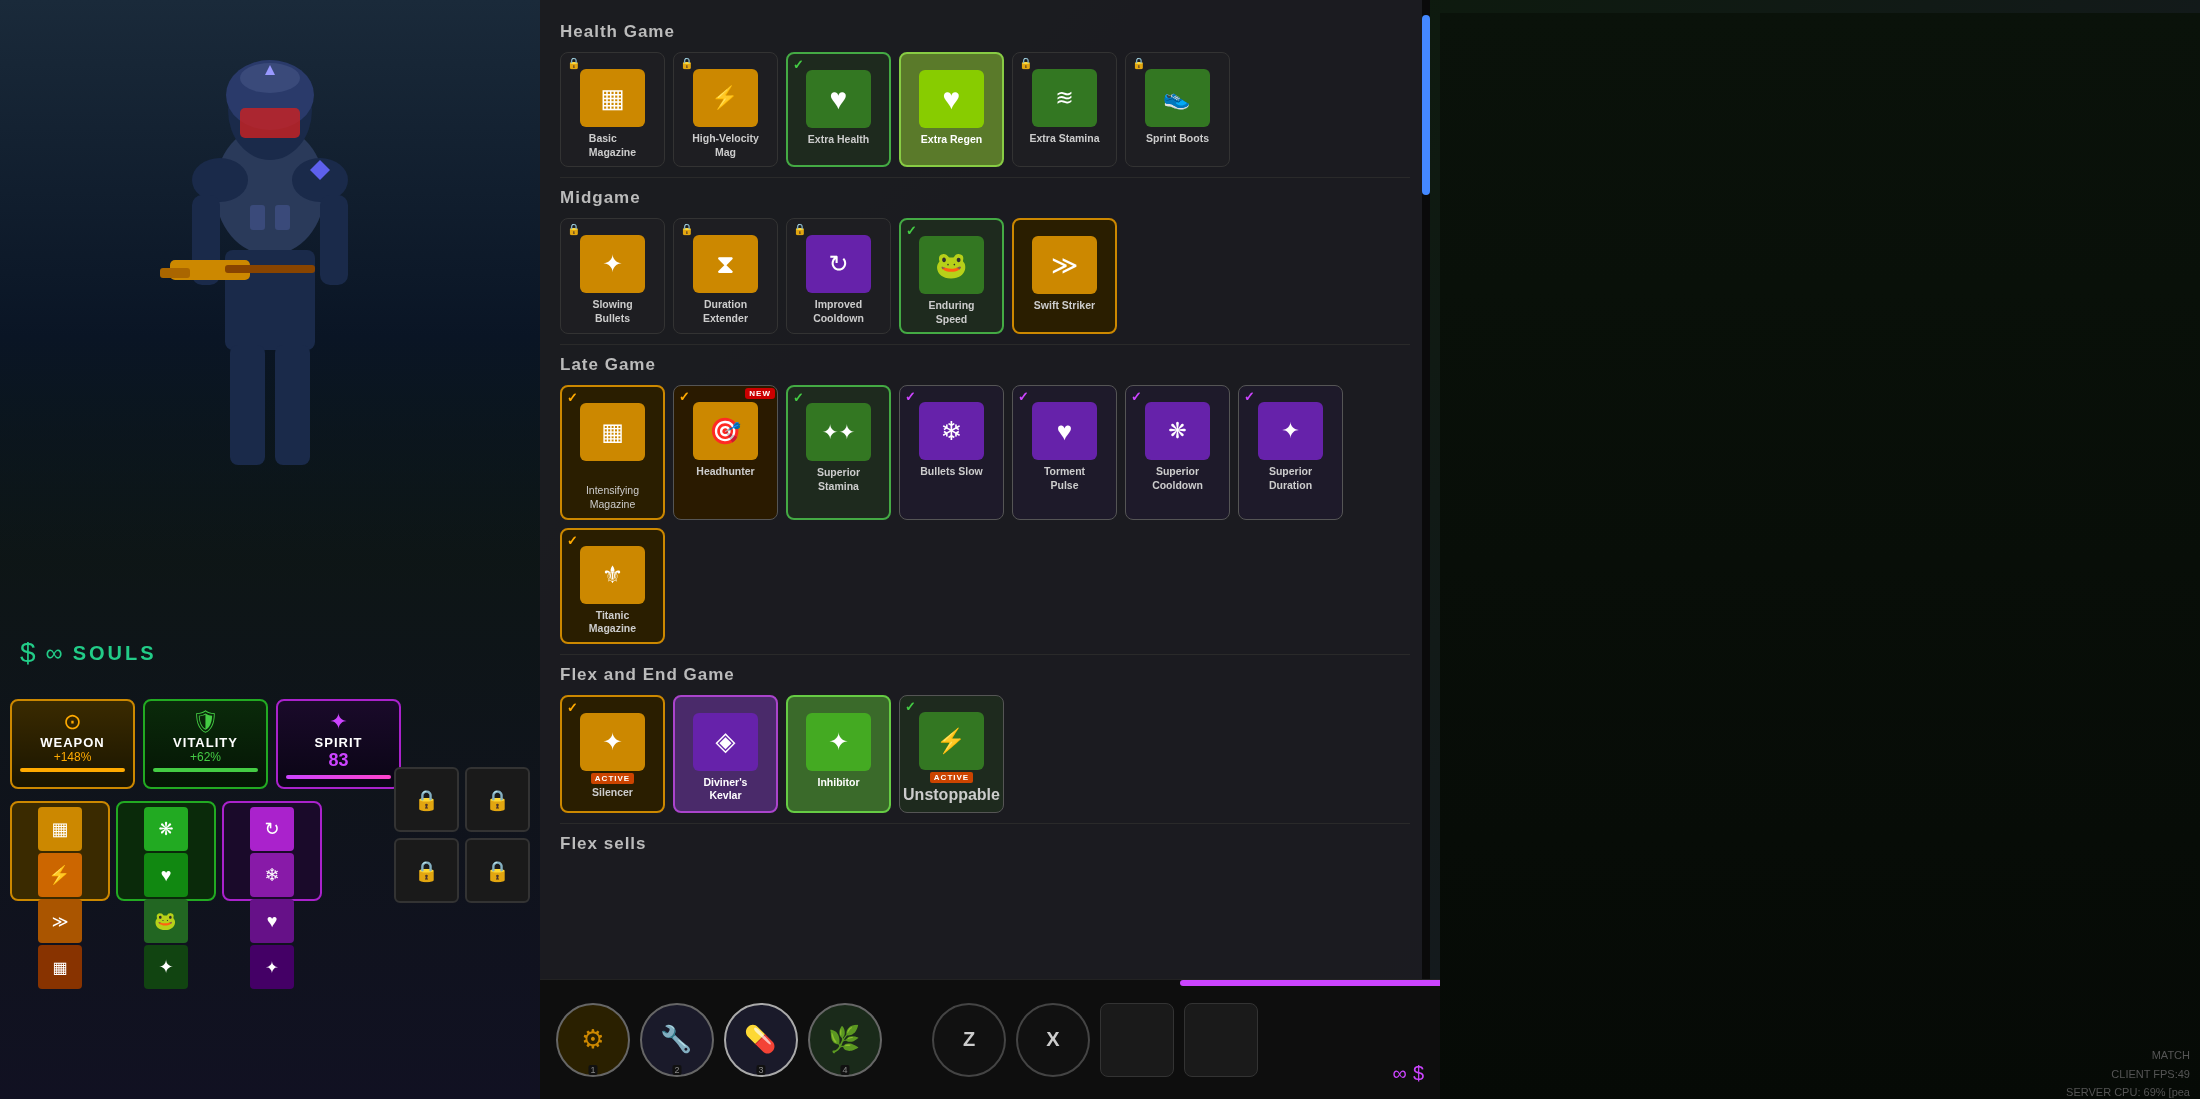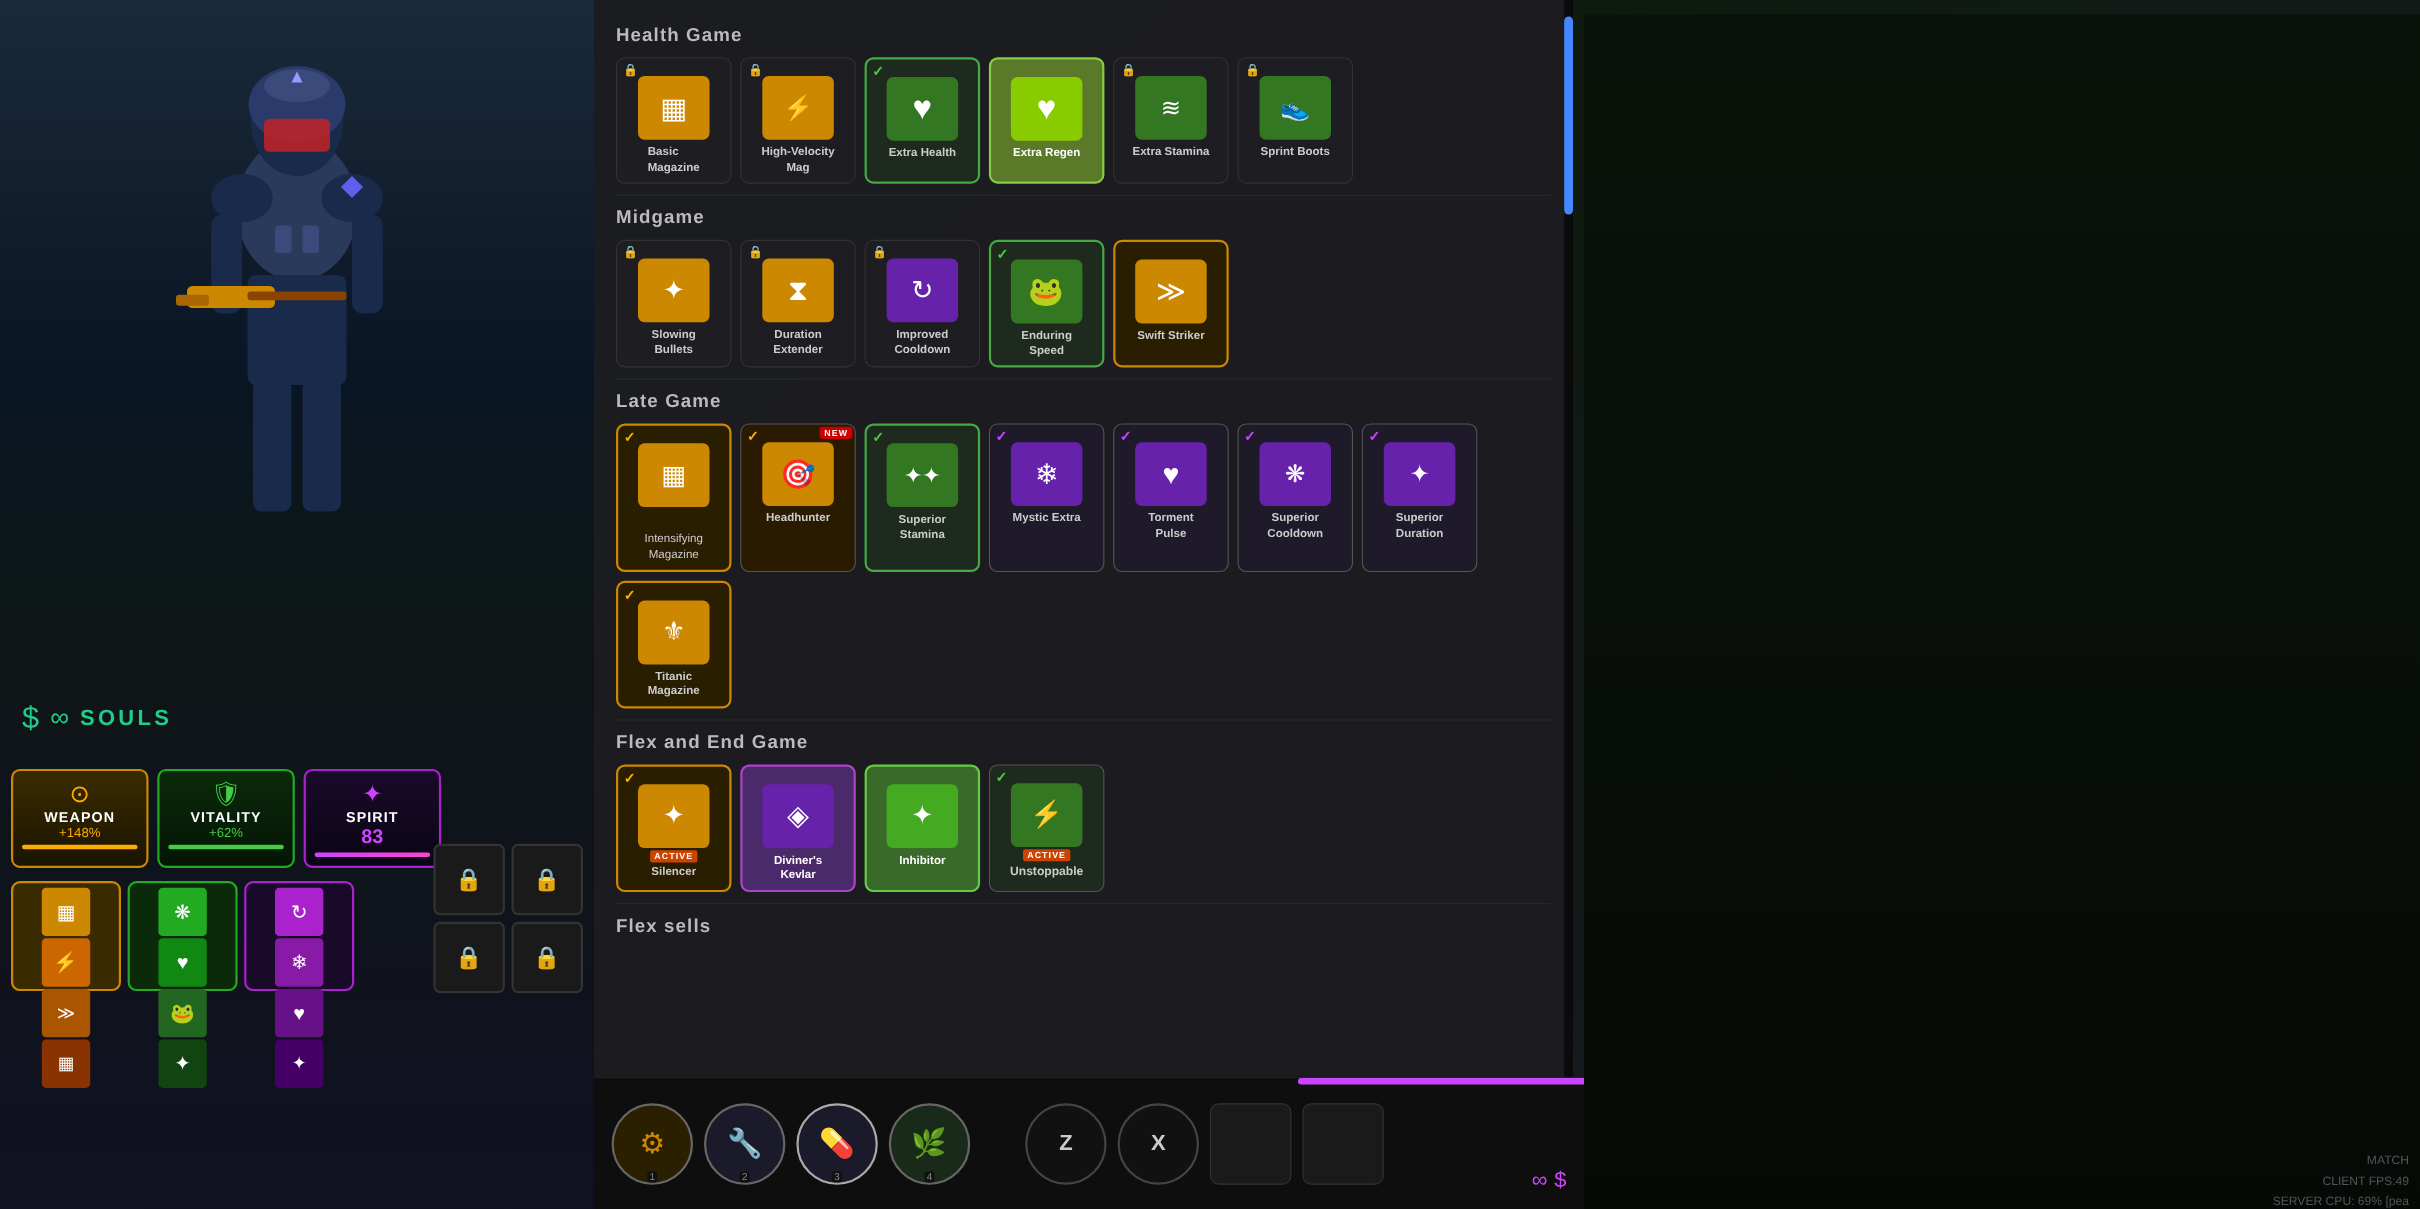--- a/index.html
+++ b/index.html
@@ -342,21 +342,21 @@
 
       <div style="width: 105px; min-height: 115px; border-radius: 8px; padding: 6px; position: relative; display: flex; flex-direction: column; align-items: center; background: #1e2a1e; border: 2px solid #44aa44;">
         <span style="position: absolute; top: 3px; left: 5px; font-size: 13px; color: #44cc44; font-weight: bold;">✓</span>
         <div style="width: 65px; height: 58px; background: #337722; border-radius: 6px; display: flex; align-items: center; justify-content: center; font-size: 20px; margin-top: 10px; color: #fff;">✦✦</div>
         <div style="font-size: 10.5px; color: #ccc; text-align: center; margin-top: 5px; font-weight: bold; line-height: 1.3;">Superior<br>Stamina</div>
       </div>
 
       <div style="width: 105px; min-height: 115px; border-radius: 8px; padding: 6px; position: relative; display: flex; flex-direction: column; align-items: center; background: #1e1a2a; border: 1px solid #555;">
         <span style="position: absolute; top: 3px; left: 5px; font-size: 13px; color: #cc44ff; font-weight: bold;">✓</span>
         <div style="width: 65px; height: 58px; background: #6622aa; border-radius: 6px; display: flex; align-items: center; justify-content: center; font-size: 26px; margin-top: 10px; color: #fff;">❄</div>
-        <div style="font-size: 10.5px; color: #ccc; text-align: center; margin-top: 5px; font-weight: bold; line-height: 1.3;">Mystic Extra</div>
+        <div style="font-size: 10.5px; color: #ccc; text-align: center; margin-top: 5px; font-weight: bold; line-height: 1.3;">Bullets Slow</div>
       </div>
 
       <div style="width: 105px; min-height: 115px; border-radius: 8px; padding: 6px; position: relative; display: flex; flex-direction: column; align-items: center; background: #1e1a2a; border: 1px solid #555;">
         <span style="position: absolute; top: 3px; left: 5px; font-size: 13px; color: #cc44ff; font-weight: bold;">✓</span>
         <div style="width: 65px; height: 58px; background: #6622aa; border-radius: 6px; display: flex; align-items: center; justify-content: center; font-size: 26px; margin-top: 10px; color: #fff;">♥</div>
         <div style="font-size: 10.5px; color: #ccc; text-align: center; margin-top: 5px; font-weight: bold; line-height: 1.3;">Torment<br>Pulse</div>
       </div>
 
       <div style="width: 105px; min-height: 115px; border-radius: 8px; padding: 6px; position: relative; display: flex; flex-direction: column; align-items: center; background: #1e1a2a; border: 1px solid #555;">
         <span style="position: absolute; top: 3px; left: 5px; font-size: 13px; color: #cc44ff; font-weight: bold;">✓</span>
@@ -398,21 +398,21 @@
 
       <div style="width: 105px; min-height: 115px; border-radius: 8px; padding: 6px; position: relative; display: flex; flex-direction: column; align-items: center; background: #3a6a2a; border: 2px solid #66cc44;">
         <div style="width: 65px; height: 58px; background: #44aa22; border-radius: 6px; display: flex; align-items: center; justify-content: center; font-size: 24px; margin-top: 10px; color: #fff;">✦</div>
         <div style="font-size: 10.5px; color: #fff; text-align: center; margin-top: 5px; font-weight: bold; line-height: 1.3;">Inhibitor</div>
       </div>
 
       <div style="width: 105px; min-height: 115px; border-radius: 8px; padding: 6px; position: relative; display: flex; flex-direction: column; align-items: center; background: #1e2a1e; border: 1px solid #555;">
         <span style="position: absolute; top: 3px; left: 5px; font-size: 13px; color: #44cc44; font-weight: bold;">✓</span>
         <div style="width: 65px; height: 58px; background: #337722; border-radius: 6px; display: flex; align-items: center; justify-content: center; font-size: 24px; margin-top: 10px; color: #fff;">⚡</div>
         <div style="background: #cc4400; color: #fff; font-size: 8px; font-weight: bold; padding: 1px 4px; border-radius: 2px; margin-top: 2px; letter-spacing: 1px;">ACTIVE</div>
-        <div style="font-size: 11px; color: #ccc; text-align: center; margin-top: 2px; font-weight: bold; line-height: 1.3;">Unstoppable</div>
+        <div style="font-size: 16px; color: #ccc; text-align: center; margin-top: 2px; font-weight: bold; line-height: 1.3;">Unstoppable</div>
       </div>
 
     </div>
     <div style="height: 1px; background: #2a2a2a; margin: 6px 0 10px;"></div>
   </div>
 
   <div>
     <div class="section-header" style="font-size: 17px; font-weight: bold; color: #bbb; margin-bottom: 10px; letter-spacing: 1px;">Flex sells</div>
   </div>
 

